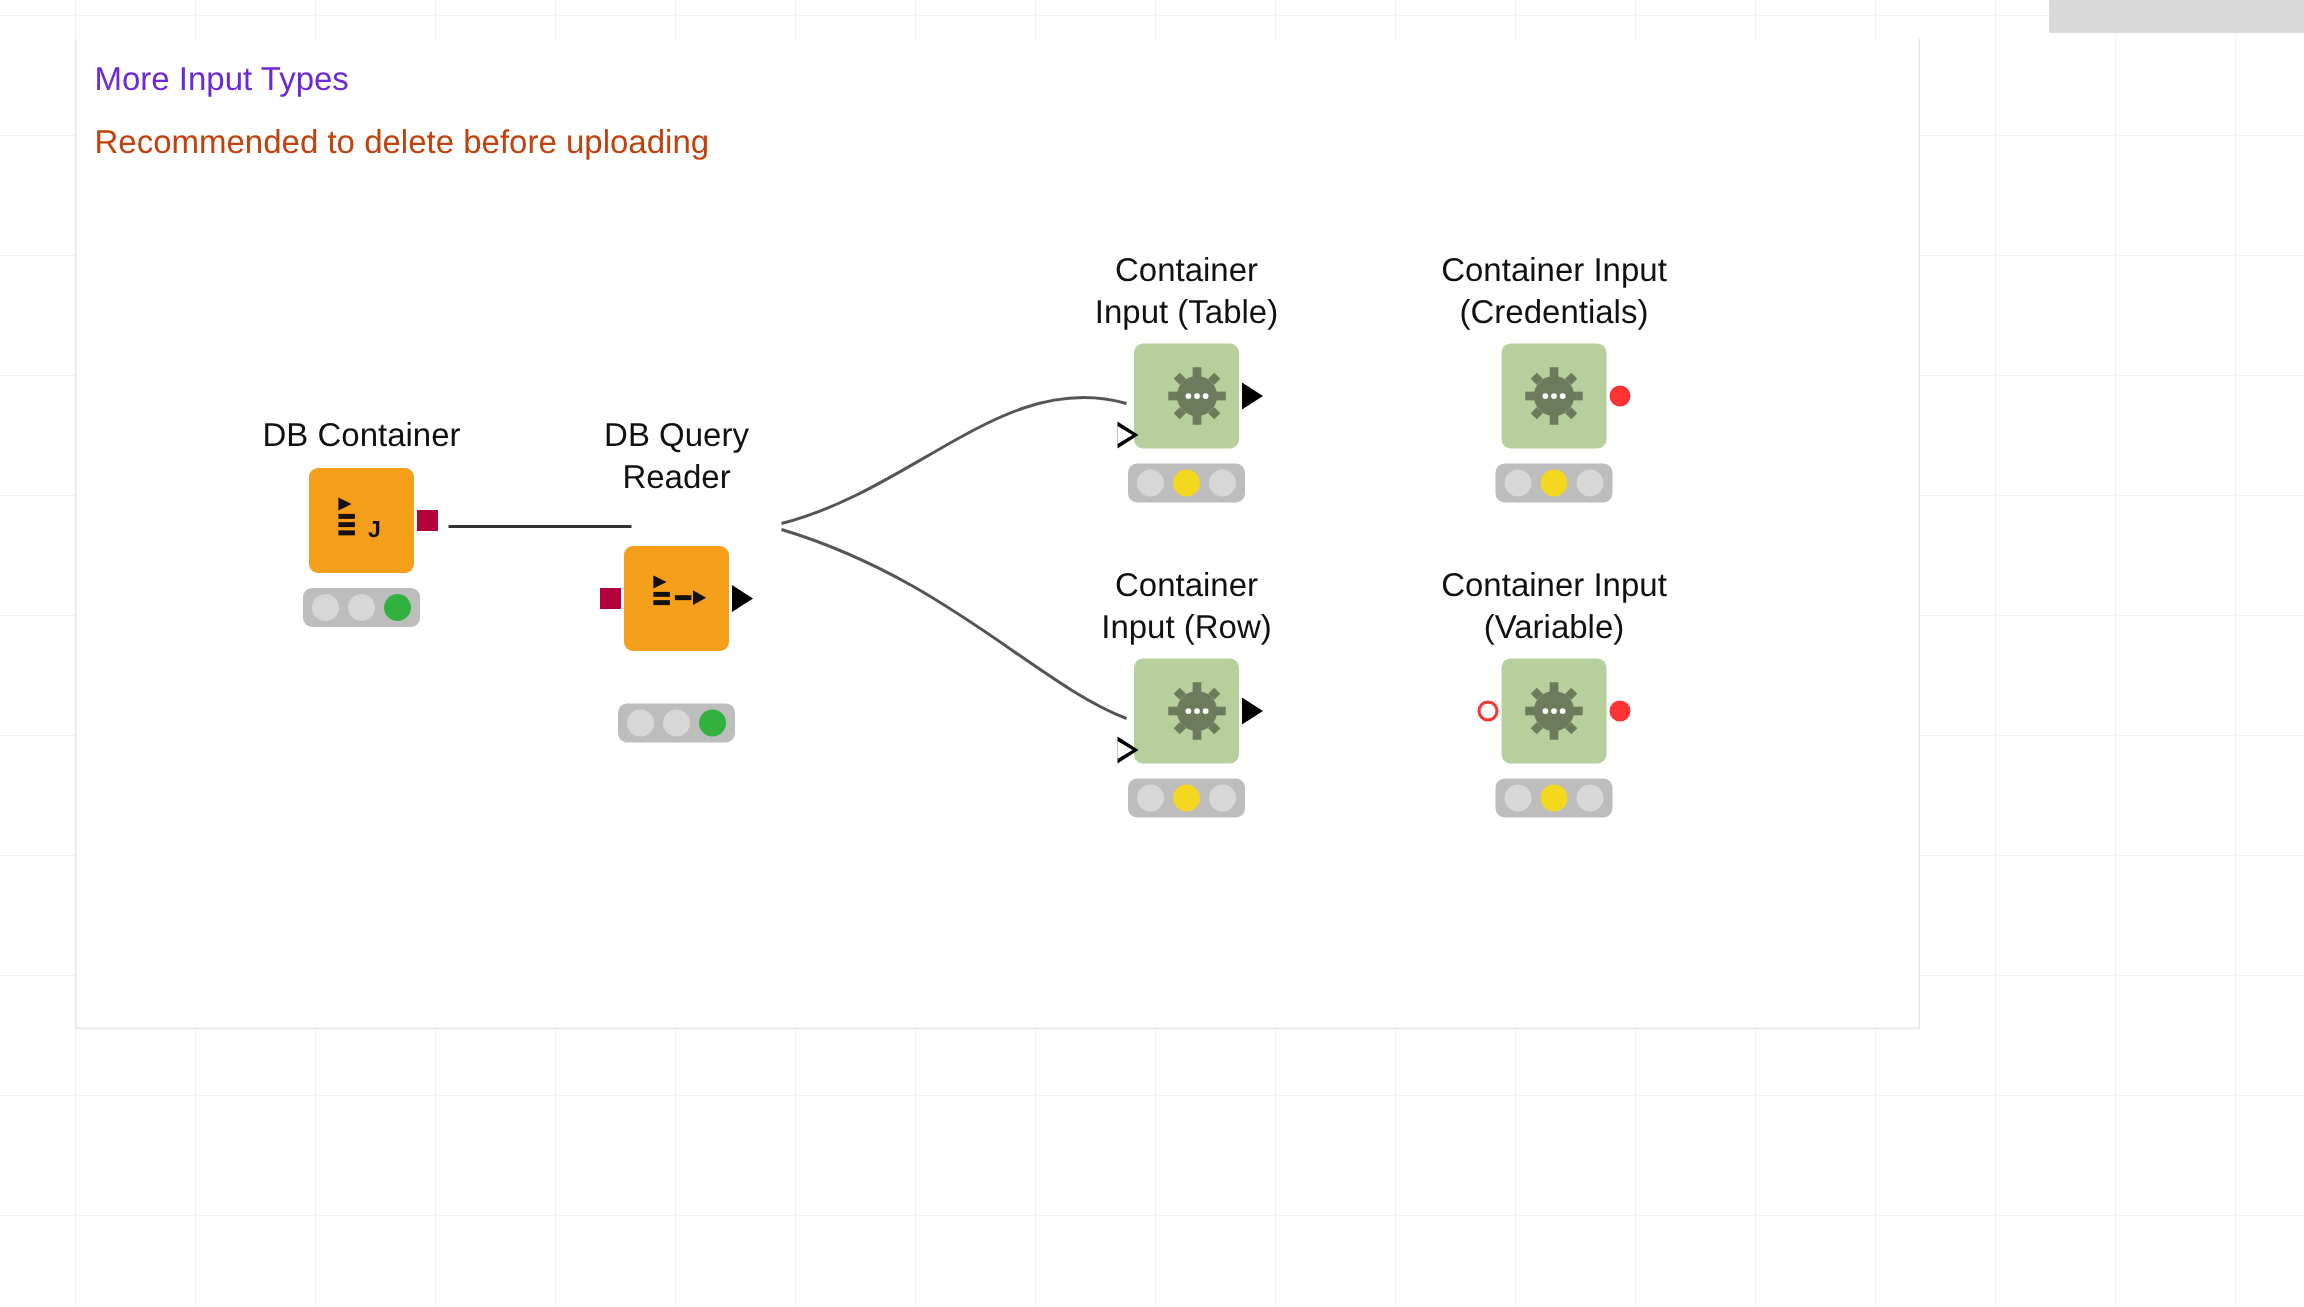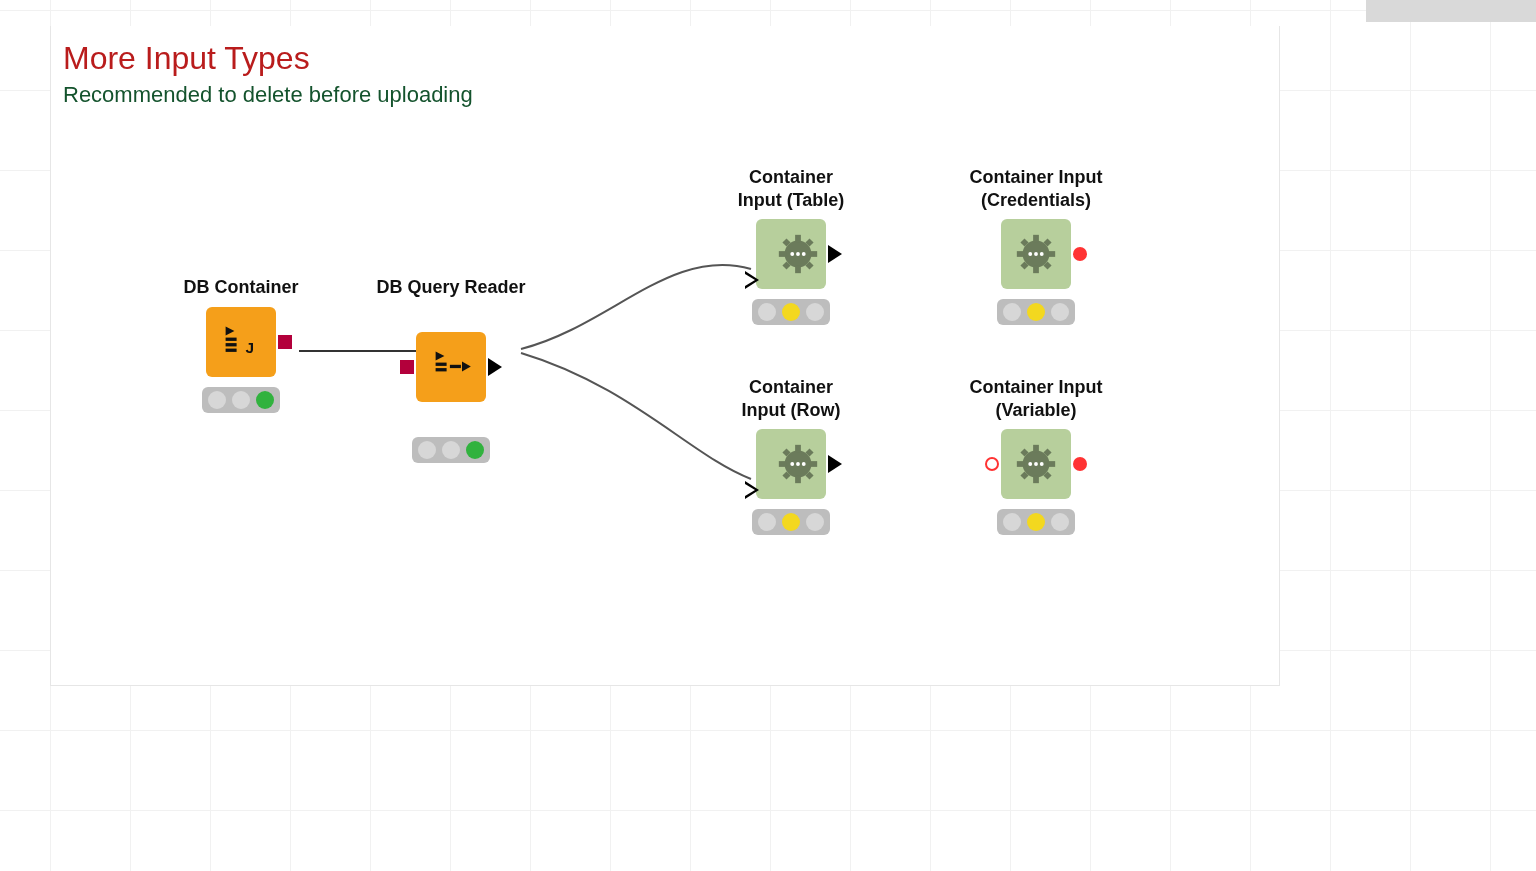--- a/index.html
+++ b/index.html
@@ -34,42 +34,42 @@
     top: 26px;
     width: 1230px;
     height: 660px;
     background: #fff;
     border: 1px solid #e6e6e6;
     border-top: none;
   }
   .panel-title {
     position: absolute;
     left: 12px; top: 14px;
-    font-size: 32px;
+    font-size: 22px;
     font-weight: 400;
-    color: #b91c1c;
+    color: #6d28d9;
   }
   .panel-subtitle {
     position: absolute;
     left: 12px; top: 56px;
     font-size: 22px;
     font-weight: 400;
-    color: #14532d;
+    color: #c2410c;
   }
 
   .node {
     position: absolute;
     width: 160px;
     display: flex;
     flex-direction: column;
     align-items: center;
   }
   .node-label {
-    font-size: 18px;
-    font-weight: 700;
+    font-size: 22px;
+    font-weight: 400;
     color: #111;
     text-align: center;
     line-height: 1.25;
     white-space: pre-line;
     margin-bottom: 8px;
   }
   .icon-box {
     width: 70px; height: 70px;
     border-radius: 6px;
     position: relative;

